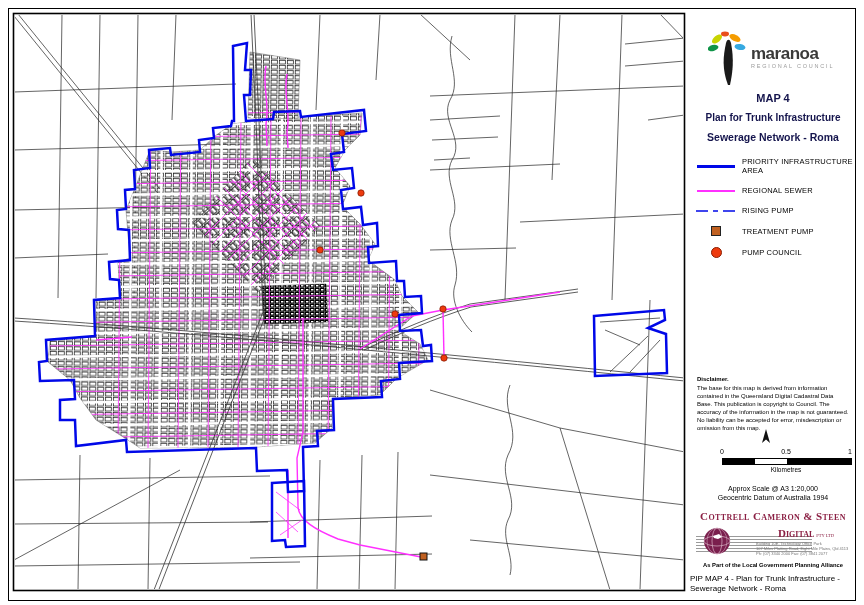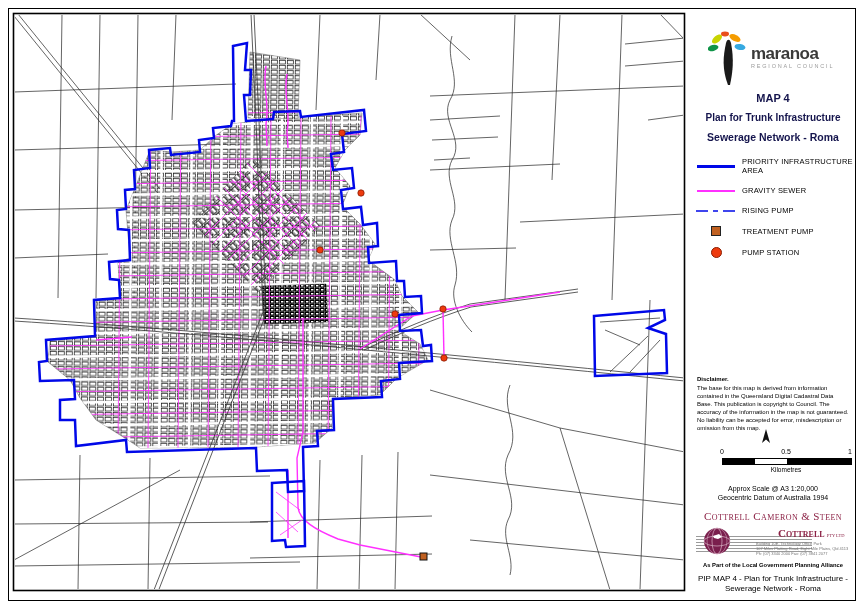--- a/index.html
+++ b/index.html
@@ -45,28 +45,28 @@
   .sb-seg{height:100%;}
   .sb-unit{position:absolute;left:32px;top:18px;width:128px;text-align:center;font-size:6.5px;color:#000;}
 
   .scale-notes{left:0;top:484px;width:166px;text-align:center;font-size:7px;line-height:9px;color:#000;}
 
   
   .surveyor{left:0;top:510px;width:166px;height:50px;}
   .stripes{position:absolute;left:6px;top:26px;width:116px;height:16px;
            background:repeating-linear-gradient(#9a9a9a 0 1px,transparent 1px 3px);}
   .sv-name1{position:absolute;left:0;top:0;width:166px;text-align:center;
-            font-family:"Liberation Serif",serif;font-variant:small-caps;font-weight:normal;
+            font-family:"Liberation Serif",serif;font-variant:small-caps;font-weight:bold;
             font-size:11px;color:#8b2044;letter-spacing:.4px;}
   .sv-name2{position:absolute;left:88px;top:17px;font-family:"Liberation Serif",serif;
             font-variant:small-caps;font-weight:bold;font-size:11px;color:#8b2044;}
   .sv-suffix{font-size:4.5px;font-weight:normal;font-variant:normal;color:#8b2044;margin-left:2px;}
   .sv-addr{position:absolute;left:66px;top:31px;width:98px;font-size:4px;line-height:5px;color:#777;}
   .alliance{left:0;top:562px;width:166px;text-align:center;font-size:5.8px;font-weight:bold;color:#000;}
-  .footer{left:0;top:574px;width:166px;text-align:center;font-size:8px;line-height:10px;color:#000;}
+  .footer{left:0;top:574px;width:166px;text-align:left;font-size:8px;line-height:10px;color:#000;}
 </style>
 </head>
 <body>
 
 <div class="sheet">
 
   <svg id="map-svg" width="864" height="605" viewBox="0 0 864 605">
     <defs>
       <clipPath id="clipMap">
           <rect x="15" y="15" width="668" height="574"></rect>
@@ -306,41 +306,41 @@
       <div class="lrow">
         <div class="lsym">
             <div class="sym-pia"></div>
           </div>
         <div class="llab">PRIORITY INFRASTRUCTURE AREA</div>
       </div>
       <div class="lrow">
         <div class="lsym">
             <div class="sym-grav"></div>
           </div>
-        <div class="llab">GRAVITY SEWER</div>
+        <div class="llab">REGIONAL SEWER</div>
       </div>
       <div class="lrow">
         <div class="lsym">
           <svg width="40" height="6">
             <line x1="0" y1="3" x2="40" y2="3" stroke="#0008e8" stroke-width="1.6" stroke-dasharray="12 5 5 5"></line>
           </svg>
         </div>
         <div class="llab">RISING PUMP</div>
       </div>
       <div class="lrow">
         <div class="lsym">
             <div class="sym-treat"></div>
           </div>
         <div class="llab">TREATMENT PUMP</div>
       </div>
       <div class="lrow">
         <div class="lsym">
             <div class="sym-pump"></div>
           </div>
-        <div class="llab">PUMP STATION</div>
+        <div class="llab">PUMP COUNCIL</div>
       </div>
     </div>
 
     <div class="abs disclaimer">
       <div class="dis-h">Disclaimer.</div>
       <div class="dis-b">The base for this map is derived from information contained in the Queensland Digital Cadastral Data Base. This publication is copyright to Council. The accuracy of the information in the map is not guaranteed. No liability can be accepted for error, misdescription or omission from this map.</div>
     </div>
   </div>
 
   <svg class="abs north" width="16" height="18">
@@ -369,21 +369,21 @@
       <div class="stripes"></div>
       <svg class="abs" style="left:12px;top:16px;" width="30" height="30">
         <circle cx="15" cy="15" r="13" fill="#7a1f4d"></circle>
         <ellipse cx="15" cy="15" rx="13" ry="5" fill="none" stroke="#d9b3c6" stroke-width="0.7"></ellipse>
         <ellipse cx="15" cy="15" rx="5" ry="13" fill="none" stroke="#d9b3c6" stroke-width="0.7"></ellipse>
         <ellipse cx="15" cy="15" rx="10" ry="13" fill="none" stroke="#d9b3c6" stroke-width="0.5"></ellipse>
         <path d="M11,10 L17,8 L20,11 L16,13 L12,12 Z" fill="#fff"></path>
       </svg>
       <div class="sv-name1">Cottrell Cameron &amp; Steen</div>
       <div class="sv-name2">
-        <span>Cottrell</span><span class="sv-suffix">PTY LTD</span>
+        <span>Digital</span><span class="sv-suffix">PTY LTD</span>
       </div>
       <div class="sv-addr">
         <div>Building 10E, Technology Office Park</div>
         <div>107 Miles Platting Road, Eight Mile Plains, Qld 4113</div>
         <div>Ph: (07) 3340 2000   Fax: (07) 3841 2077</div>
       </div>
     </div>
 
     <div class="abs alliance">As Part of the Local Government Planning Alliance</div>
 

